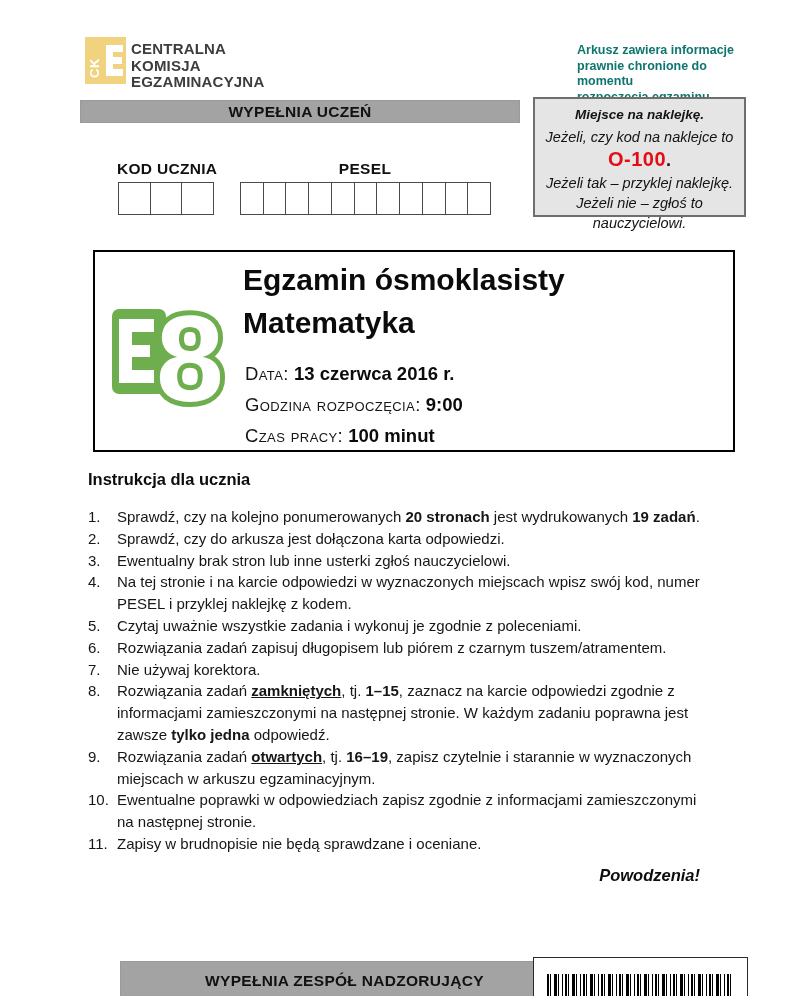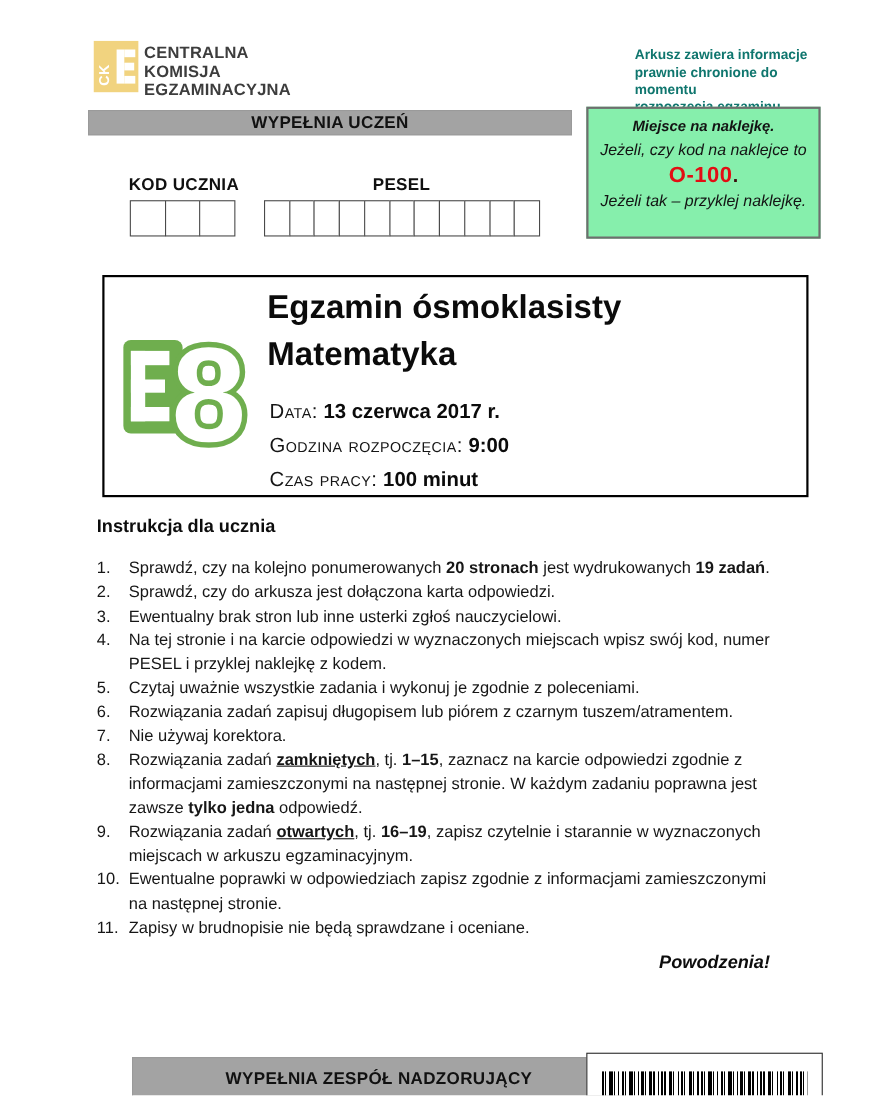--- a/index.html
+++ b/index.html
@@ -25,21 +25,21 @@
   .section-bar {
     position:absolute; background:#a3a3a3; border:1px solid #9a9a9a;
     display:flex; align-items:center; justify-content:center;
     font-weight:700; font-size:15.5px; color:#111; letter-spacing:0.3px;
   }
   .student-bar { left:80px; top:100px; width:440px; height:23px; }
   .supervisor-bar { left:80px; top:961px; width:449px; height:39px;margin-left:40px; }
   
   .sticker-box {
     position:absolute; left:533px; top:97px; width:213px; height:120px;
-    border:2px solid #6e6e6e; background:#86efac; text-align:center;
+    border:2px solid #6e6e6e; background:#e5e5e5; text-align:center;
     padding-top:8px; color:#131313;
   }
   .sticker-title { font-size:13.5px; font-weight:700; font-style:italic; margin-bottom:5px; }
   .sticker-line { font-size:14.5px; font-style:italic; line-height:20px; }
   .sticker-code-row { line-height:24px; }
   .sticker-code { font-size:20px; font-weight:700; letter-spacing:0.5px; }
   .sticker-code-suffix { font-size:18px; font-weight:700; color:#3a0a0a; }
   
   .field-label { position:absolute; font-size:15.5px; font-weight:700; color:#101010; letter-spacing:0.3px; }
   .kod-label { left:117px; top:160px;text-align:center; }
@@ -124,20 +124,21 @@
     <span>WYPEŁNIA UCZEŃ</span>
   </div>
 
   <div class="sticker-box">
     <div class="sticker-title">Miejsce na naklejkę.</div>
     <div class="sticker-line">Jeżeli, czy kod na naklejce to</div>
     <div class="sticker-code-row">
       <span class="sticker-code" style="color: rgb(227, 13, 19);">O-100</span><span class="sticker-code-suffix">.</span>
     </div>
     <div class="sticker-line">Jeżeli tak – przyklej naklejkę.</div>
+    <div class="sticker-line">Jeżeli nie – zgłoś to nauczycielowi.</div>
   </div>
 
   <div class="field-label kod-label">KOD UCZNIA</div>
   <div class="field-label pesel-label">PESEL</div>
   <div class="cells-row kod-cells" id="kod-cells">
       <div class="cell"></div>
       <div class="cell"></div>
       <div class="cell"></div>
     </div>
   <div class="cells-row pesel-cells" id="pesel-cells">
@@ -165,21 +166,21 @@
       </g>
       <text x="44" y="95" font-size="122" font-weight="bold" fill="#ffffff" stroke-width="10" stroke-linejoin="round" style="paint-order:stroke fill" font-family="Liberation Sans, DejaVu Sans, sans-serif" stroke="#6fae4e">8</text>
     </svg>
     <div class="exam-title">
       <div>Egzamin ósmoklasisty</div>
       <div>Matematyka</div>
     </div>
     <div class="meta-block">
       <div class="meta-row">
         <span class="meta-label">Data:</span>
-        <span class="meta-value">13 czerwca 2017 r.</span>
+        <span class="meta-value">13 czerwca 2016 r.</span>
       </div>
       <div class="meta-row">
         <span class="meta-label">Godzina rozpoczęcia:</span>
         <span class="meta-value">9:00</span>
       </div>
       <div class="meta-row">
         <span class="meta-label">Czas pracy:</span>
         <span class="meta-value">100 minut</span>
       </div>
     </div>

